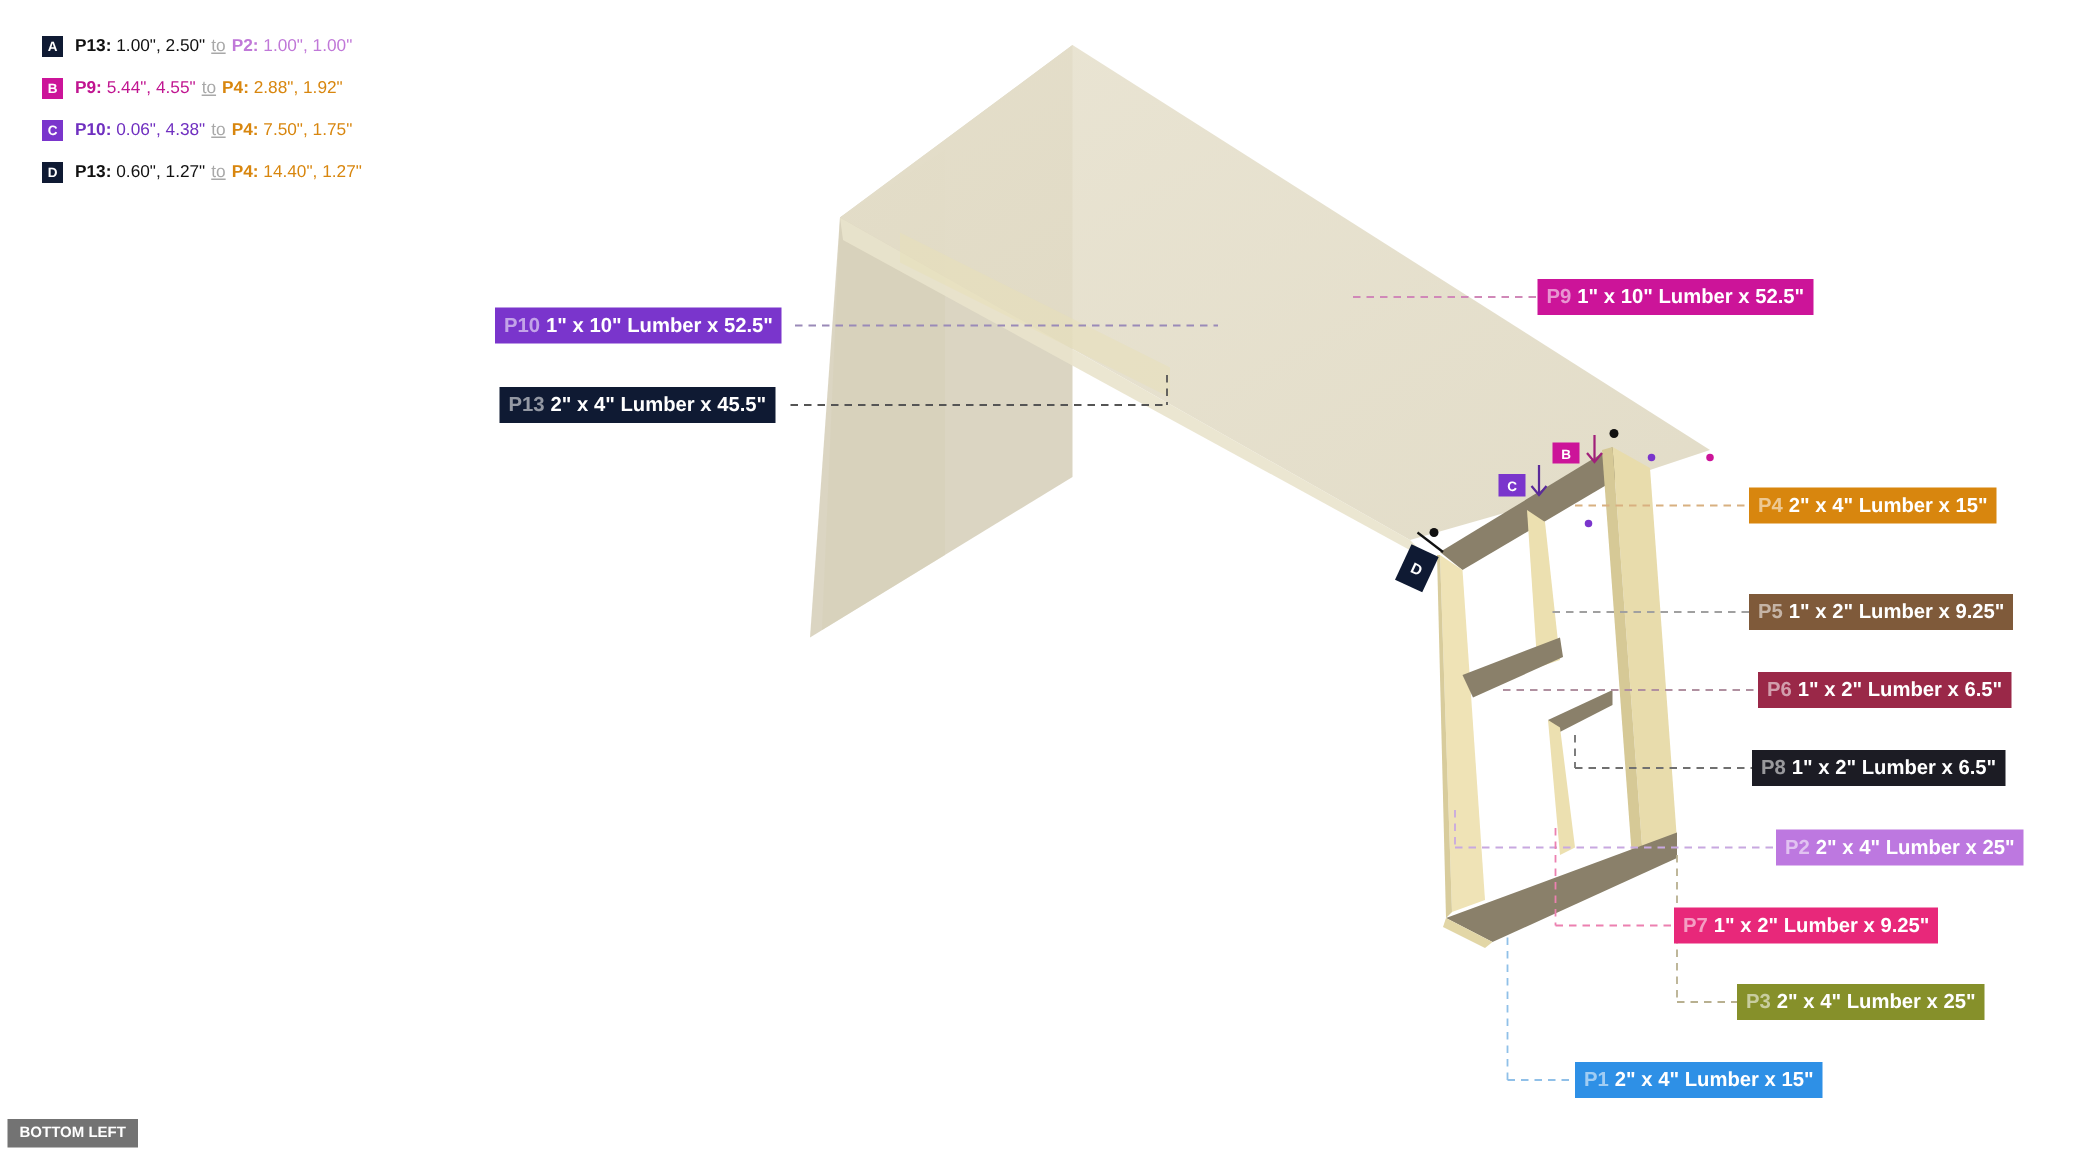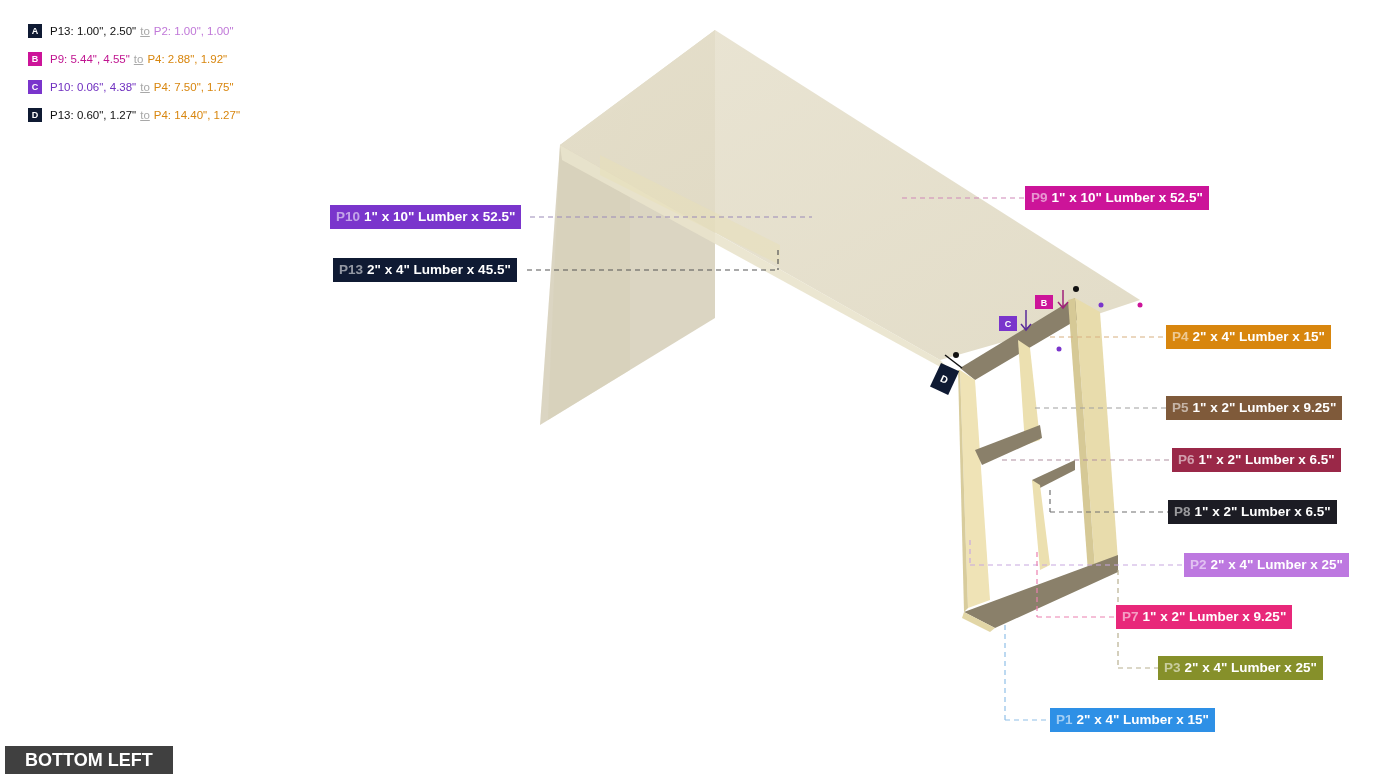--- a/index.html
+++ b/index.html
@@ -3,25 +3,25 @@
 <meta charset="utf-8">
 <style>
   html,body{margin:0;padding:0;background:#fff;}
   body{width:1396px;height:774px;position:relative;overflow:hidden;font-family:"Liberation Sans",sans-serif;}
   .legend{position:absolute;left:28px;top:17px;}
   .legend-title{font-size:13px;color:#a8a8a8;height:20px;}
   .legend-note{font-size:11.5px;color:#a8a8a8;margin-top:4px;height:20px;}
   .legend-note .dot{display:inline-block;width:8px;height:8px;border-radius:50%;background:#bcbcbc;margin-right:4px;vertical-align:0px;}
   .cp{font-size:11.5px;height:28px;display:flex;align-items:center;white-space:nowrap;}
   .cp .badge{display:inline-block;width:14px;height:14px;color:#fff;font-weight:bold;font-size:9px;text-align:center;line-height:14px;margin-right:8px;}
-  .cp b{font-weight:normal;}
+  .cp b{font-weight:bold;}
   .cp .to{color:#a8a8a8;margin:0 4px;text-decoration:underline;}
   .label{position:absolute;height:24px;line-height:24px;padding:0 6px;color:#fff;font-weight:bold;font-size:13.5px;white-space:nowrap;}
   .label .pid{opacity:0.55;margin-right:4px;margin-top:25px;}
-  .bl{position:absolute;left:5px;top:746px;background:#404040;color:#fff;font-weight:bold;font-size:18px;padding:4px 20px;}
+  .bl{position:absolute;left:5px;top:746px;background:#737373;color:#fff;font-weight:bold;font-size:10px;padding:4px 8px;}
   svg{position:absolute;left:0;top:0;}
 </style>
 </head>
 <body>
 
 <div class="legend">
   <div id="cps">
       <div class="cp"><span class="badge" style="background:#0f1a33">A</span>
   <b style="color:#111111">P13:</b>&nbsp;<span style="color:#111111">1.00", 2.50"</span>
   <span class="to">to</span>

